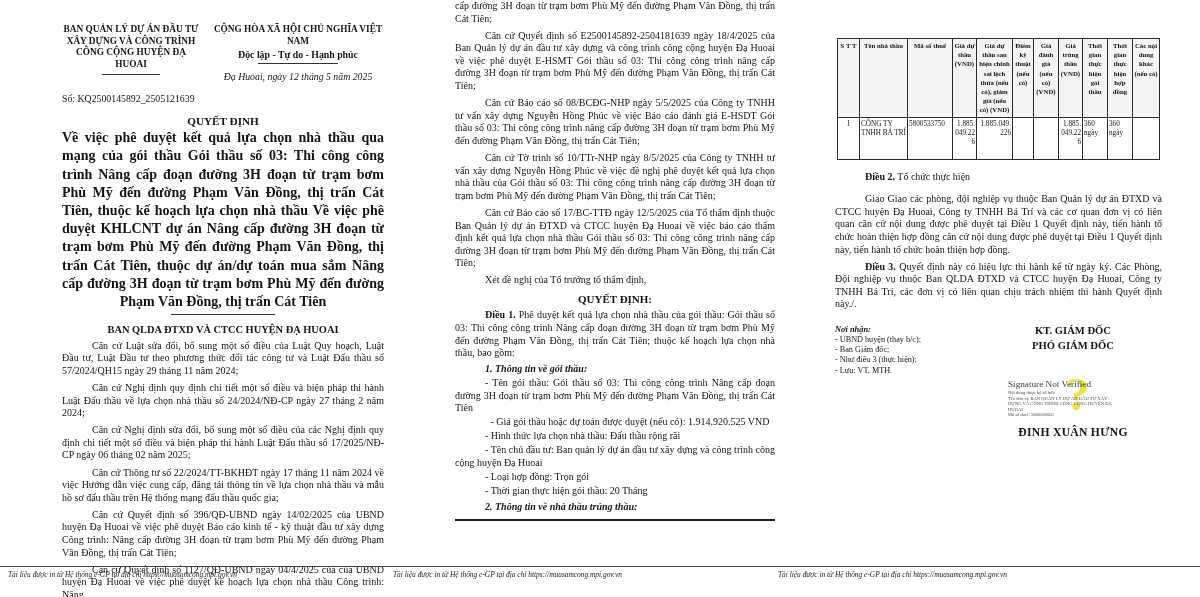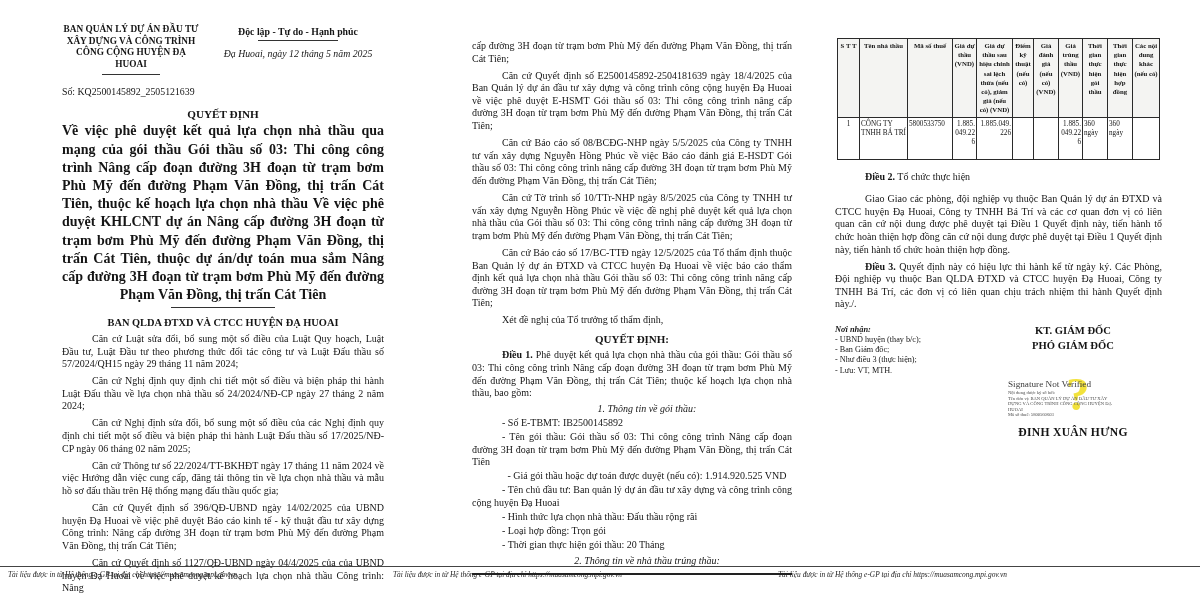--- a/index.html
+++ b/index.html
@@ -3,21 +3,21 @@
 <meta charset="utf-8">
 <style>
   html,body{margin:0;padding:0;}
   body{
     width:1200px;height:597px;background:#ffffff;position:relative;overflow:hidden;
     font-family:"Liberation Serif","DejaVu Serif",serif;color:#151515;
     -webkit-font-smoothing:antialiased;
   }
   .col{position:absolute;top:0;}
   #col1{left:62px;width:322px;padding-top:24px;}
-  #col2{left:472px;width:320px;padding-top:40px;}
+  #col2{left:455px;width:320px;}
   #col3{left:835px;width:327px;padding-top:38px;}
 
   
   .hdr{display:flex;justify-content:space-between;}
   .org{width:138px;text-align:center;font-weight:bold;font-size:9.3px;line-height:11.6px;}
   .nat{width:172px;text-align:center;}
   .nat-title{font-weight:bold;font-size:9.3px;line-height:11.6px;}
   .nat-motto{font-weight:bold;font-size:9.8px;line-height:12px;margin-top:2px;}
   .rule{border-top:1px solid #333;height:0;}
   .org-rule{width:58px;margin:4px auto 0;}
@@ -29,21 +29,21 @@
   .subject-rule{width:104px;margin:3px auto 0;}
   .authority{text-align:center;font-weight:bold;font-size:10.4px;margin-top:9px;}
 
   
   .bp{font-size:10px;line-height:12.6px;text-align:justify;margin:4.5px 0 0 0;}
   .ind{text-indent:30px;}
   .noind{text-indent:0;}
   .it{}
   .bd{font-weight:bold;}
   .qd2{text-align:center;font-weight:bold;font-size:11px;margin-top:6px;}
-  .sec-head{font-weight:normal;font-style:italic;font-size:10px;line-height:12.6px;text-indent:30px;margin:3px 0 0 0;text-align:center;}
+  .sec-head{font-weight:bold;font-style:italic;font-size:10px;line-height:12.6px;text-indent:30px;margin:3px 0 0 0;text-align:left;}
   .bullet{margin-top:1.5px;}
   .tbl-top-rule{border-top:2px solid #222;margin-top:6px;}
 
   
   table.res{border-collapse:collapse;table-layout:fixed;width:322px;margin-left:2px;}
   table.res th,table.res td{border:1px solid #2a2a2a;vertical-align:top;padding:2px 1px;overflow:hidden;word-wrap:break-word;}
   table.res th{font-weight:bold;font-size:6.8px;line-height:9.2px;text-align:center;background:#f4f4f2;}
   table.res td{font-size:7.2px;line-height:9.4px;text-align:left;}
   table.res td.num{text-align:right;word-break:break-all;}
   table.res td.ctr{text-align:center;}
@@ -70,20 +70,21 @@
 </head>
 <body>
 
 <div class="col" id="col1">
   <div class="hdr">
     <div class="org">
       <div>BAN QUẢN LÝ DỰ ÁN ĐẦU TƯ XÂY DỰNG VÀ CÔNG TRÌNH CÔNG CỘNG HUYỆN ĐẠ HUOAI</div>
       <div class="rule org-rule"></div>
     </div>
     <div class="nat">
+      <div class="nat-title">CỘNG HÒA XÃ HỘI CHỦ NGHĨA VIỆT NAM</div>
       <div class="nat-motto">Độc lập - Tự do - Hạnh phúc</div>
       <div class="rule nat-rule"></div>
       <div class="date-line">Đạ Huoai, ngày 12 tháng 5 năm 2025</div>
     </div>
   </div>
   <div class="doc-num">Số: KQ2500145892_2505121639</div>
   <div class="qd-title">QUYẾT ĐỊNH</div>
   <div class="subject">Về việc phê duyệt kết quả lựa chọn nhà thầu qua mạng của gói thầu Gói thầu số 03: Thi công công trình Nâng cấp đoạn đường 3H đoạn từ trạm bơm Phù Mỹ đến đường Phạm Văn Đồng, thị trấn Cát Tiên, thuộc kế hoạch lựa chọn nhà thầu Về việc phê duyệt KHLCNT dự án Nâng cấp đường 3H đoạn từ trạm bơm Phù Mỹ đến đường Phạm Văn Đồng, thị trấn Cát Tiên, thuộc dự án/dự toán mua sắm Nâng cấp đường 3H đoạn từ trạm bơm Phù Mỹ đến đường Phạm Văn Đồng, thị trấn Cát Tiên</div>
   <div class="rule subject-rule"></div>
   <div class="authority">BAN QLDA ĐTXD VÀ CTCC HUYỆN ĐẠ HUOAI</div>
@@ -98,25 +99,24 @@
 <div class="col" id="col2">
   <p class="bp noind" style="margin-top:0;">cấp đường 3H đoạn từ trạm bơm Phù Mỹ đến đường Phạm Văn Đồng, thị trấn Cát Tiên;</p>
   <p class="bp ind">Căn cứ Quyết định số E2500145892-2504181639 ngày 18/4/2025 của Ban Quản lý dự án đầu tư xây dựng và công trình công cộng huyện Đạ Huoai về việc phê duyệt E-HSMT Gói thầu số 03: Thi công công trình nâng cấp đường 3H đoạn từ trạm bơm Phù Mỹ đến đường Phạm Văn Đồng, thị trấn Cát Tiên;</p>
   <p class="bp ind">Căn cứ Báo cáo số 08/BCĐG-NHP ngày 5/5/2025 của Công ty TNHH tư vấn xây dựng Nguyễn Hồng Phúc về việc Báo cáo đánh giá E-HSDT Gói thầu số 03: Thi công công trình nâng cấp đường 3H đoạn từ trạm bơm Phù Mỹ đến đường Phạm Văn Đồng, thị trấn Cát Tiên;</p>
   <p class="bp ind">Căn cứ Tờ trình số 10/TTr-NHP ngày 8/5/2025 của Công ty TNHH tư vấn xây dựng Nguyễn Hồng Phúc về việc đề nghị phê duyệt kết quả lựa chọn nhà thầu của Gói thầu số 03: Thi công công trình nâng cấp đường 3H đoạn từ trạm bơm Phù Mỹ đến đường Phạm Văn Đồng, thị trấn Cát Tiên;</p>
   <p class="bp ind">Căn cứ Báo cáo số 17/BC-TTĐ ngày 12/5/2025 của Tổ thẩm định thuộc Ban Quản lý dự án ĐTXD và CTCC huyện Đạ Huoai về việc báo cáo thẩm định kết quả lựa chọn nhà thầu Gói thầu số 03: Thi công công trình nâng cấp đường 3H đoạn từ trạm bơm Phù Mỹ đến đường Phạm Văn Đồng, thị trấn Cát Tiên;</p>
   <p class="bp ind"><span>Xét đề nghị của </span><span class="it">Tổ trưởng tổ thẩm định,</span></p>
   <div class="qd2">QUYẾT ĐỊNH:</div>
   <p class="bp ind"><span class="bd">Điều 1.</span><span> Phê duyệt kết quả lựa chọn nhà thầu của gói thầu: </span><span class="it">Gói thầu số 03: Thi công công trình Nâng cấp đoạn đường 3H đoạn từ trạm bơm Phù Mỹ đến đường Phạm Văn Đồng, thị trấn Cát Tiên;</span><span> thuộc kế hoạch lựa chọn nhà thầu, bao gồm:</span></p>
   <p class="sec-head">1. Thông tin về gói thầu:</p>
-  <p class="bp ind bullet" style="text-align:left;">- Số E-TBMT: IB2500145892</p>
   <p class="bp ind bullet">- Tên gói thầu: Gói thầu số 03: Thi công công trình Nâng cấp đoạn đường 3H đoạn từ trạm bơm Phù Mỹ đến đường Phạm Văn Đồng, thị trấn Cát Tiên</p>
   <p class="bp ind bullet" style="text-align:center;">- Giá gói thầu hoặc dự toán được duyệt (nếu có): 1.914.920.525 VND</p>
+  <p class="bp ind bullet" style="text-align:left;">- Hình thức lựa chọn nhà thầu: Đấu thầu rộng rãi</p>
   <p class="bp ind bullet">- Tên chủ đầu tư: Ban quản lý dự án đầu tư xây dựng và công trình công cộng huyện Đạ Huoai</p>
-  <p class="bp ind bullet" style="text-align:left;">- Hình thức lựa chọn nhà thầu: Đấu thầu rộng rãi</p>
   <p class="bp ind bullet" style="text-align:left;">- Loại hợp đồng: Trọn gói</p>
   <p class="bp ind bullet" style="text-align:left;">- Thời gian thực hiện gói thầu: 20 Tháng</p>
   <p class="sec-head">2. Thông tin về nhà thầu trúng thầu:</p>
   <div class="tbl-top-rule"></div>
 </div>
 
 <div class="col" id="col3">
   <table class="res">
     <colgroup>
       <col style="width:22px">

